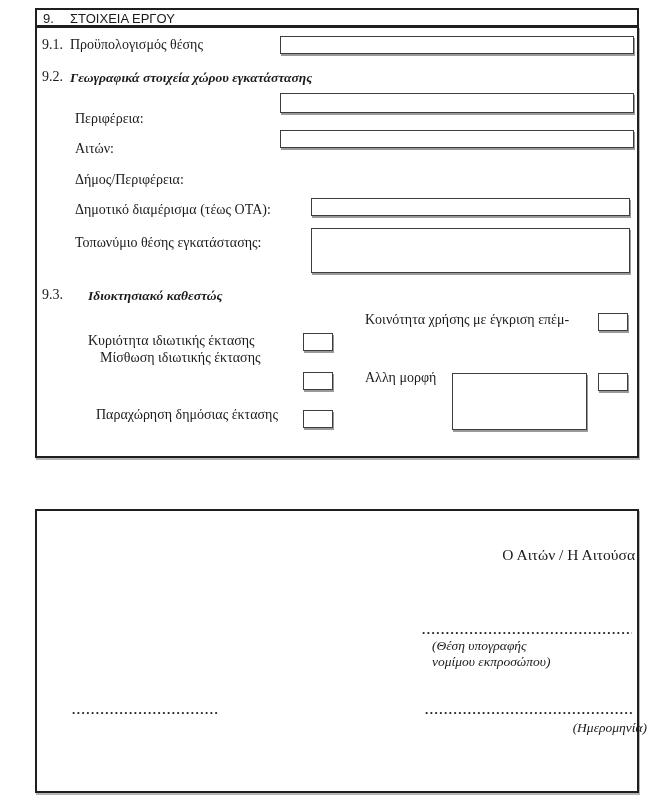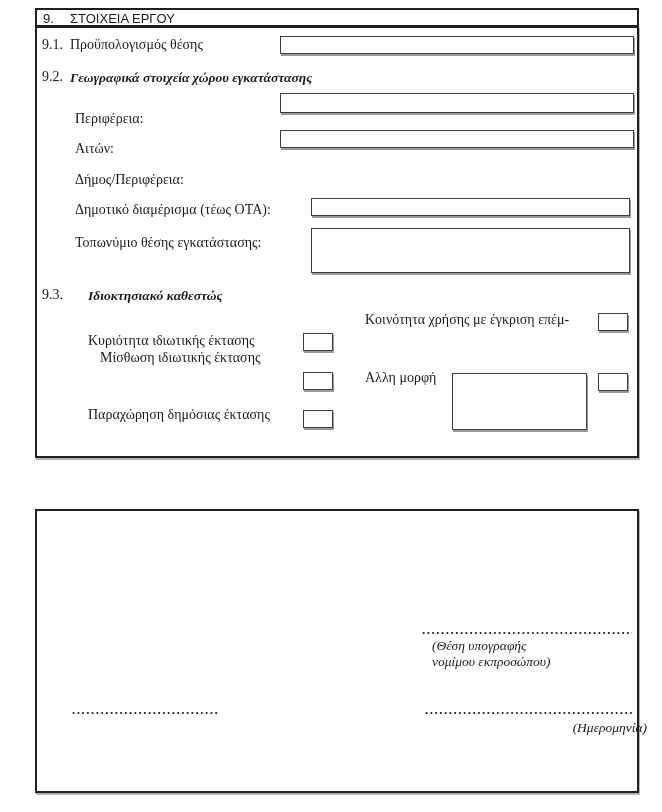--- a/index.html
+++ b/index.html
@@ -106,25 +106,26 @@
   <span class="lbl" style="left:88px;top:333px;">Κυριότητα ιδιωτικής έκτασης</span>
   <div class="checkbox" style="left:303px;top:333px;"></div>
 
   <span class="lbl" style="left:88px;top:350px;margin-left:12px;">Μίσθωση ιδιωτικής έκτασης</span>
   <div class="checkbox" style="left:303px;top:372px;"></div>
 
   <span class="lbl" style="left:365px;top:370px;">Αλλη μορφή</span>
   <div class="field-box" style="left:452px;top:373px;width:135px;height:57px;"></div>
   <div class="checkbox" style="left:598px;top:373px;"></div>
 
-  <span class="lbl" style="left:88px;top:407px;">Παραχώρηση δημόσιας έκτασης</span>
+  <span class="lbl" style="left:96px;top:407px;">Παραχώρηση δημόσιας έκτασης</span>
   <div class="checkbox" style="left:303px;top:410px;"></div>
 
   <div class="outer-box" style="left:35px;top:509px;width:604px;height:284px;"></div>
 
+  <span class="lbl" style="left:auto;right:27px;top:546px;font-size:15.5px;">Ο Αιτών / Η Αιτούσα</span>
 
   <div class="dots" style="left:422px;top:622px;width:210px;text-align:right;">............................................................</div>
   <div class="caption" style="left:432px;top:638px;width:200px;">
     <div>(Θέση υπογραφής</div>
     <div>νομίμου εκπροσώπου)</div>
   </div>
 
   <div class="dots" style="left:72px;top:702px;width:146px;">...................................................</div>
 
   <div class="dots" style="left:425px;top:702px;width:208px;text-align:right;">............................................................</div>

